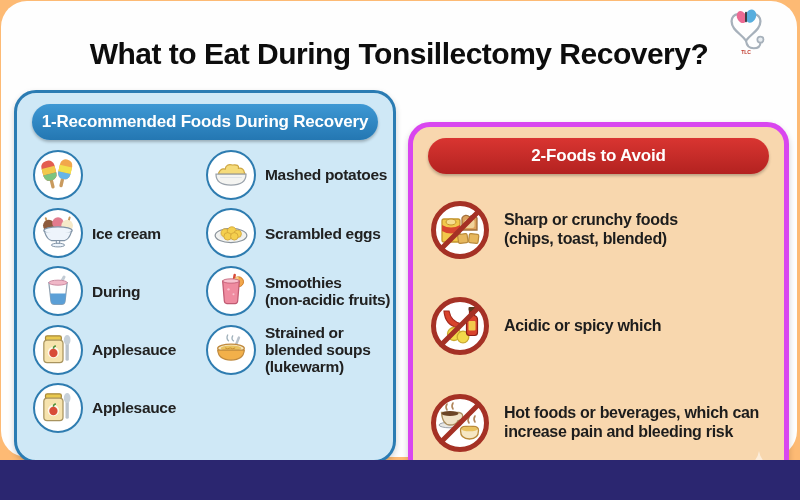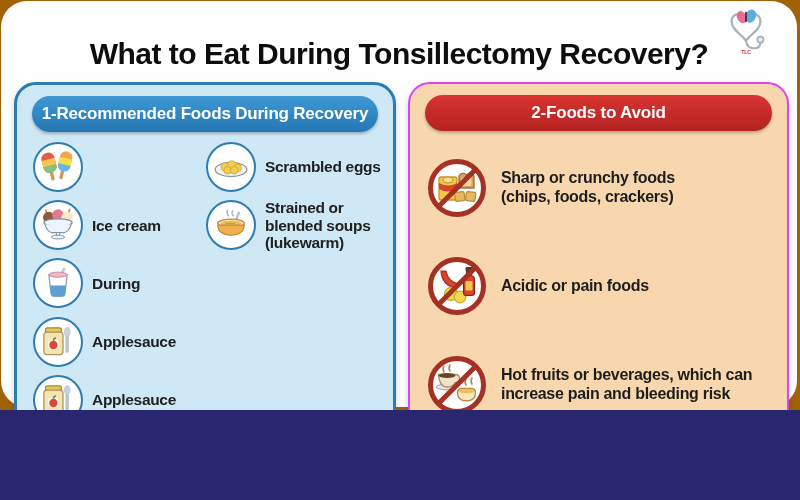--- a/index.html
+++ b/index.html
@@ -1,28 +1,28 @@
 <!DOCTYPE html>
 <html><head>
 <meta charset="utf-8">
 <style>
   * { box-sizing: border-box; }
   body { margin: 0; background: #2b2670; font-family: "Liberation Sans", "DejaVu Sans", sans-serif; }
-  .stage { position: relative; width: 800px; height: 410px; background: #a16207; overflow: hidden; padding-left: 40px; }
+  .stage { position: relative; width: 800px; height: 460px; background: #fdba74; overflow: hidden; padding-left: 40px; }
   .card { position: absolute; inset: 1px 3px 3px 1px; background: #fefefe; border-radius: 26px; }
   .title { position: absolute; top: 36px; left: 0; right: 0; margin: 0; text-align: center;
            font-size: 30px; font-weight: bold; color: #0d0d0d; letter-spacing: -0.5px; }
   .logo { position: absolute; top: 4px; right: 28px; width: 46px; height: 58px; text-align: center; }
   .logo svg { width: 44px; height: 50px; display: block; margin: 0 auto; }
   .logo-caption { font-size: 5px; color: #c0392b; font-weight: bold; display: block; margin-top: -6px; }
 
-  .panel { position: absolute; top: 81px; height: 373px; border-radius: 22px;
+  .panel { position: absolute; top: 89px; height: 373px; border-radius: 22px;
            box-shadow: 0 3px 6px rgba(0,0,0,0.18); }
   .panel-rec   { left: 13px;  width: 382px; background: #cfe8f6; border: 3px solid #2b7cb3; }
-  .panel-avoid { left: 407px; width: 381px; background: #f8d7ae; border: 2px solid #d946ef; }
+  .panel-avoid { left: 407px; width: 381px; background: #f8d7ae; border: 5px solid #d946ef; margin-top: 32px; }
 
   .pill { margin: 11px auto 0; width: calc(100% - 30px); height: 36px; border-radius: 18px;
           color: #ffffff; font-weight: bold; font-size: 17px; display: flex; align-items: center;
           justify-content: center; box-shadow: 0 2px 3px rgba(0,0,0,0.25); letter-spacing: -0.2px; }
   .pill-blue { background: linear-gradient(#3e98d4, #2477b2); }
   .pill-red  { background: linear-gradient(#d93531, #b32220); }
 
   .rec-grid { display: grid; grid-template-columns: 173px 1fr; grid-template-rows: repeat(5, 1fr);
               grid-auto-flow: column; height: calc(100% - 60px); padding: 6px 4px 10px 16px; }
   .rec-item { display: flex; align-items: center; gap: 9px; }
@@ -136,32 +136,57 @@
                 <circle cx="18.5" cy="27" r="6.8" fill="#ffffff" opacity="0.75"></circle>
                 <circle cx="18.5" cy="27.6" r="5" fill="#d84b38"></circle>
                 <path d="M18.5 22.4 q0-3 3-3.2" stroke="#4e8f3a" stroke-width="1.8" fill="none"></path>
               </svg>
             </span>
             <span class="rec-label">Applesauce</span>
           </div>
           <div class="rec-item">
             <span class="circle-icon">
               <svg viewBox="0 0 48 48">
+                <path d="M9 22 q3-7 8-5 q1-7 9-5 q8-1 7 4 q6-1 7 5 l1 2 H9z" fill="#f5db7a" stroke="#cfa742" stroke-width="1.5"></path>
+                <path d="M6 23 h36 q0 13-18 13 q-18 0-18-13z" fill="#f4f4f1" stroke="#9aa2ab" stroke-width="1.5"></path>
+                <path d="M11 27 h26" stroke="#dfe3e7" stroke-width="1.4"></path>
+              </svg>
+            </span>
+            <span class="rec-label">Mashed potatoes</span>
+          </div>
+          <div class="rec-item">
+            <span class="circle-icon">
+              <svg viewBox="0 0 48 48">
                 <ellipse cx="24" cy="27" rx="19" ry="8.5" fill="#f2f2ef" stroke="#8b949c" stroke-width="1.5"></ellipse>
                 <ellipse cx="24" cy="27" rx="14" ry="5.5" fill="#e7e9ea"></ellipse>
                 <g fill="#f4cf4e" stroke="#d1a339" stroke-width="1">
                   <circle cx="17" cy="24" r="5"></circle>
                   <circle cx="25" cy="22" r="5.5"></circle>
                   <circle cx="32" cy="25" r="4.5"></circle>
                   <circle cx="20" cy="28" r="4.5"></circle>
                   <circle cx="28" cy="28" r="4.5"></circle>
                 </g>
               </svg>
             </span>
             <span class="rec-label">Scrambled eggs</span>
+          </div>
+          <div class="rec-item">
+            <span class="circle-icon">
+              <svg viewBox="0 0 48 48">
+                <rect x="26" y="3" width="3" height="15" rx="1.5" fill="#d84b38" transform="rotate(10 27 10)"></rect>
+                <circle cx="33" cy="13" r="6" fill="#f2a74b" stroke="#d07f28" stroke-width="1.2"></circle>
+                <path d="M33 7 a6 6 0 0 0 0 12z" fill="#f8cf8a"></path>
+                <path d="M14 12 h20 l-2 24 q-.3 3-3 3 h-10 q-2.7 0-3-3z" fill="#ef8ba0" stroke="#c05a72" stroke-width="1.5"></path>
+                <ellipse cx="24" cy="12" rx="10" ry="2.6" fill="#f8c2cf" stroke="#c05a72" stroke-width="1"></ellipse>
+                <circle cx="21" cy="22" r="1.4" fill="#f8c2cf"></circle>
+                <circle cx="27" cy="28" r="1.2" fill="#f8c2cf"></circle>
+              </svg>
+            </span>
+            <span class="rec-label">Smoothies
+(non-acidic fruits)</span>
           </div>
           <div class="rec-item">
             <span class="circle-icon">
               <svg viewBox="0 0 48 48">
                 <path d="M20 6 q-2 4 1 7 M26 7 q-2 4 1 6" stroke="#9fb0ba" stroke-width="1.6" fill="none" stroke-linecap="round"></path>
                 <rect x="30" y="7" width="3" height="15" rx="1.5" fill="#b9c2cb" transform="rotate(22 31 14)"></rect>
                 <ellipse cx="24" cy="22" rx="16" ry="5" fill="#f6e7c3" stroke="#c08a3e" stroke-width="1.5"></ellipse>
                 <ellipse cx="24" cy="22" rx="12.5" ry="3.4" fill="#e9c25f"></ellipse>
                 <path d="M17 21.5 q3 2 6 0 q3 2 6 0" stroke="#c98f2e" stroke-width="1.2" fill="none"></path>
                 <path d="M8 24 q1 12 16 12 q15 0 16-12z" fill="#f2b04a" stroke="#c08a3e" stroke-width="1.5"></path>
@@ -185,53 +210,53 @@
                 <path d="M14 27 q9 5 18 0 v6 q-9 5-18 0z" fill="#d8452f"></path>
                 <ellipse cx="23" cy="24" rx="5" ry="3" fill="#f6dd90" stroke="#c3952e" stroke-width="1"></ellipse>
                 <path d="M34 20 a4.5 4.5 0 0 1 7.5-1 a4.5 4.5 0 0 1 7.5 1 v12 h-15z" fill="#dda25c" stroke="#a3703a" stroke-width="1.3"></path>
                 <rect x="36.5" y="21.5" width="10" height="8.5" rx="2" fill="#f0d49c"></rect>
                 <rect x="30" y="36" width="9.5" height="9" rx="1.5" fill="#e7b85e" stroke="#b98a3a" stroke-width="1.2" transform="rotate(-8 35 40)"></rect>
                 <rect x="41" y="36" width="9.5" height="9" rx="1.5" fill="#e7b85e" stroke="#b98a3a" stroke-width="1.2" transform="rotate(7 46 40)"></rect>
                 <line x1="13.5" y1="50.5" x2="50.5" y2="13.5" stroke="#a53125" stroke-width="5" stroke-linecap="round"></line>
               </svg>
             </span>
             <span class="avoid-label">Sharp or crunchy foods
-(chips, foods, crackers)</span>
+(chips, toast, blended)</span>
           </div>
           <div class="avoid-item">
             <span class="avoid-icon">
               <svg viewBox="0 0 64 64">
                 <circle cx="32" cy="32" r="26.5" fill="#ffffff" stroke="#a53125" stroke-width="5"></circle>
                 <path d="M16 17 q1 14 14 17 l4-4 q-11-2-13-13z" fill="#d8432c" stroke="#a3281c" stroke-width="1.2"></path>
                 <path d="M33 31 q4-2 5-6" stroke="#4e8f3a" stroke-width="2.4" fill="none" stroke-linecap="round"></path>
                 <circle cx="26" cy="40" r="6.5" fill="#f2d94b" stroke="#c9a92f" stroke-width="1.3"></circle>
                 <circle cx="35" cy="43" r="5.8" fill="#f2d94b" stroke="#c9a92f" stroke-width="1.3"></circle>
                 <rect x="40.5" y="13" width="7" height="4" rx="1" fill="#5c3a1e"></rect>
                 <path d="M41.5 17.5 h5 v4 q3 1 3 4 v13 q0 3-3 3 h-5 q-3 0-3-3 v-13 q0-3 3-4z" fill="#d8432c" stroke="#8c1f17" stroke-width="1.2"></path>
                 <rect x="40.5" y="27" width="7" height="9.5" rx="1" fill="#f2c84b"></rect>
                 <line x1="13.5" y1="50.5" x2="50.5" y2="13.5" stroke="#a53125" stroke-width="5" stroke-linecap="round"></line>
               </svg>
             </span>
-            <span class="avoid-label">Acidic or pain foods</span>
+            <span class="avoid-label">Acidic or spicy which</span>
           </div>
           <div class="avoid-item">
             <span class="avoid-icon">
               <svg viewBox="0 0 64 64">
                 <circle cx="32" cy="32" r="26.5" fill="#ffffff" stroke="#a53125" stroke-width="5"></circle>
                 <path d="M19 13 q-2 3 0 6 M25 12 q-2 3 0 6" stroke="#b0855a" stroke-width="1.6" fill="none" stroke-linecap="round"></path>
                 <ellipse cx="22" cy="34" rx="11" ry="2.8" fill="#e8e8e4" stroke="#9aa2ab" stroke-width="1"></ellipse>
                 <path d="M13.5 21.5 h17.5 q4.5 .8 3.5 5 q-1 3.4-4.5 3.2 q-2 4.3-8 4.3 q-7.5 0-8.5-12.5z" fill="#f0e3c8" stroke="#a98e5e" stroke-width="1.3"></path>
                 <ellipse cx="22" cy="22.5" rx="8.5" ry="2.5" fill="#6b4527"></ellipse>
                 <path d="M41 26 q-2 3 0 6 M47 25 q-2 3 0 6" stroke="#b0855a" stroke-width="1.6" fill="none" stroke-linecap="round"></path>
                 <path d="M32.5 39.5 q0-4 5-4 h8 q5 0 5 4 q0 8.5-9 8.5 q-9 0-9-8.5z" fill="#f6e7c3" stroke="#b98a3a" stroke-width="1.3"></path>
                 <ellipse cx="41.5" cy="38" rx="8" ry="2.3" fill="#e9c25f"></ellipse>
                 <line x1="13.5" y1="50.5" x2="50.5" y2="13.5" stroke="#a53125" stroke-width="5" stroke-linecap="round"></line>
               </svg>
             </span>
-            <span class="avoid-label">Hot fruits or beverages, which can
+            <span class="avoid-label">Hot foods or beverages, which can
 increase pain and bleeding risk</span>
           </div>
         </div>
       <div class="sparkle">
         <svg viewBox="0 0 32 32">
             <path d="M16 1 Q18 13 31 16 Q18 19 16 31 Q14 19 1 16 Q14 13 16 1z" fill="#ffffff" opacity="0.55"></path>
           </svg>
       </div>
     </section>
 

